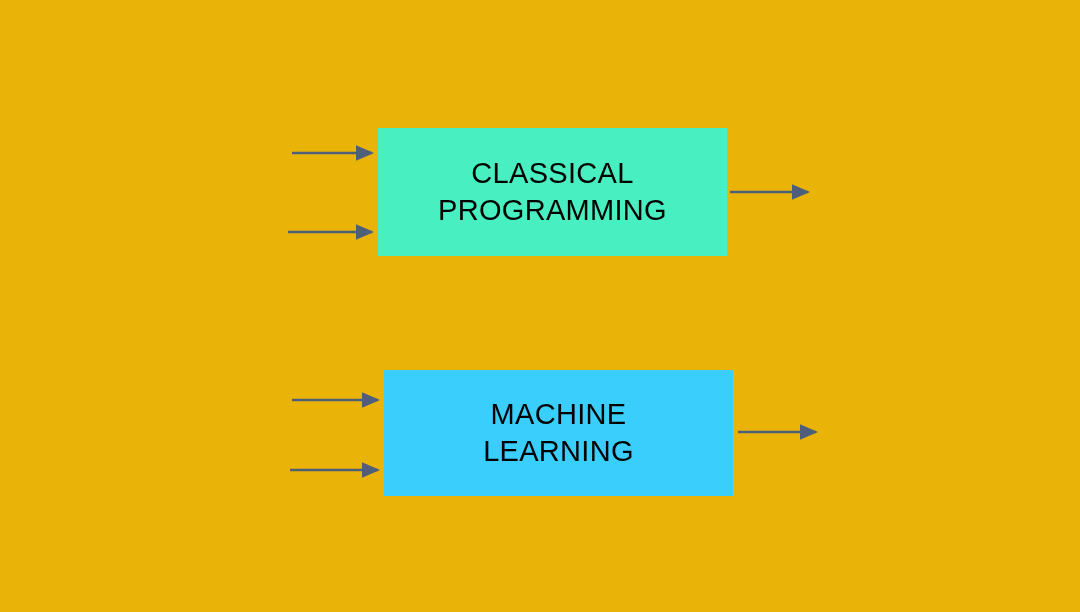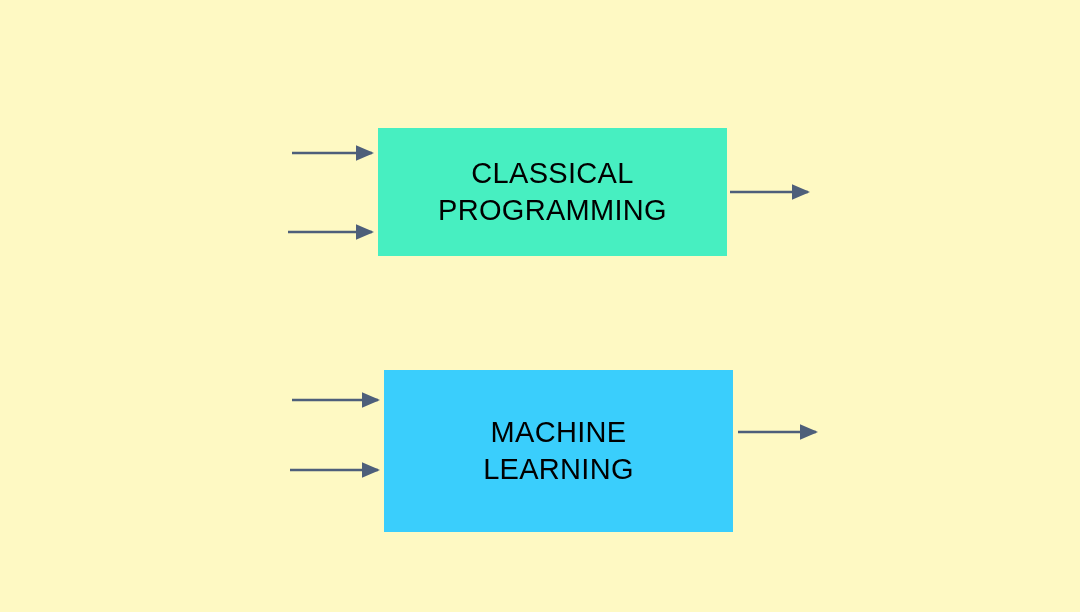--- a/index.html
+++ b/index.html
@@ -8,21 +8,21 @@
     padding: 0;
     background: #000000;
   }
   body {
     font-family: "Liberation Sans", sans-serif;
   }
   #canvas {
     position: relative;
     width: 1080px;
     height: 612px;
-    background: #fef9c3;
+    background: #eab308;
     overflow: hidden;
   }
   .arrow-layer {
     position: absolute;
     left: 0;
     top: 0;
     width: 1080px;
     height: 612px;
     pointer-events: none;
   }
@@ -48,21 +48,21 @@
     left: 378px;
     top: 128px;
     width: 349px;
     height: 128px;
     background: #47EFC1;
   }
   #node-machine-learning {
     left: 384px;
     top: 370px;
     width: 349px;
-    height: 162px;
+    height: 126px;
     background: #3ACEFC;
   }
 </style>
 </head>
 <body>
 
 <div id="canvas">
 
   <svg class="arrow-layer" viewBox="0 0 1080 612" width="1080" height="612" xmlns="http://www.w3.org/2000/svg">
     <defs>

